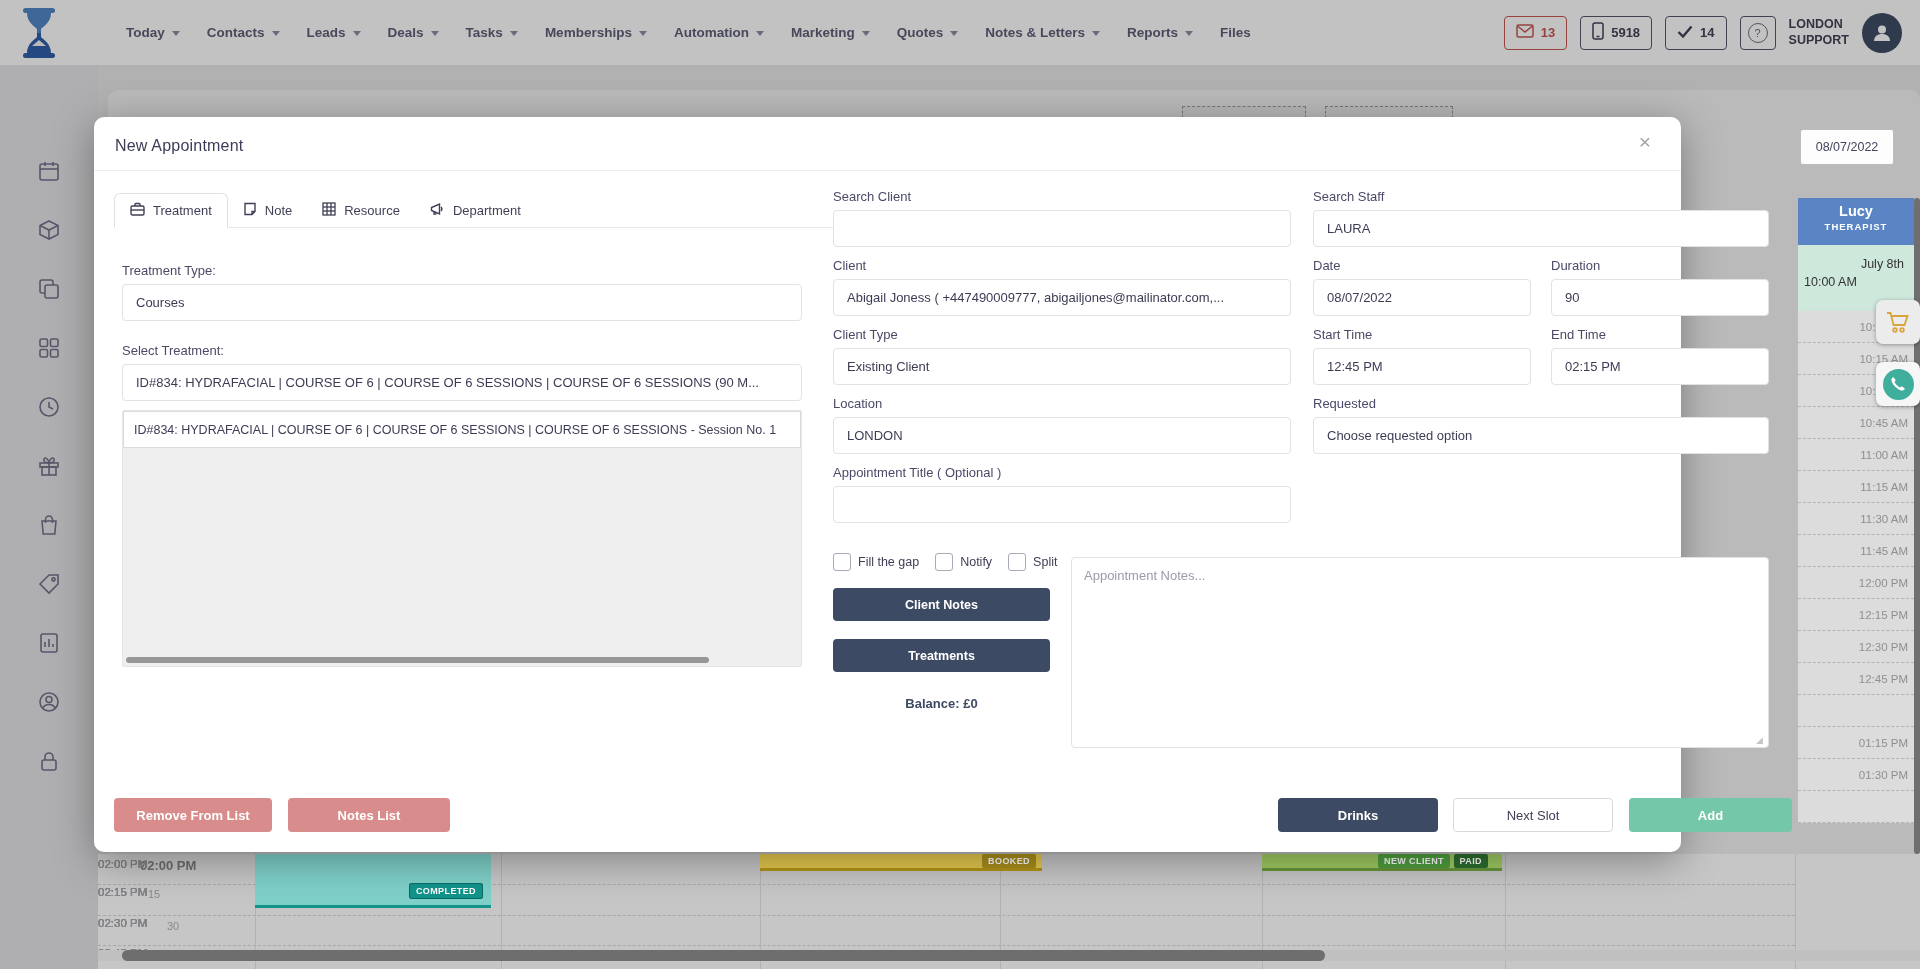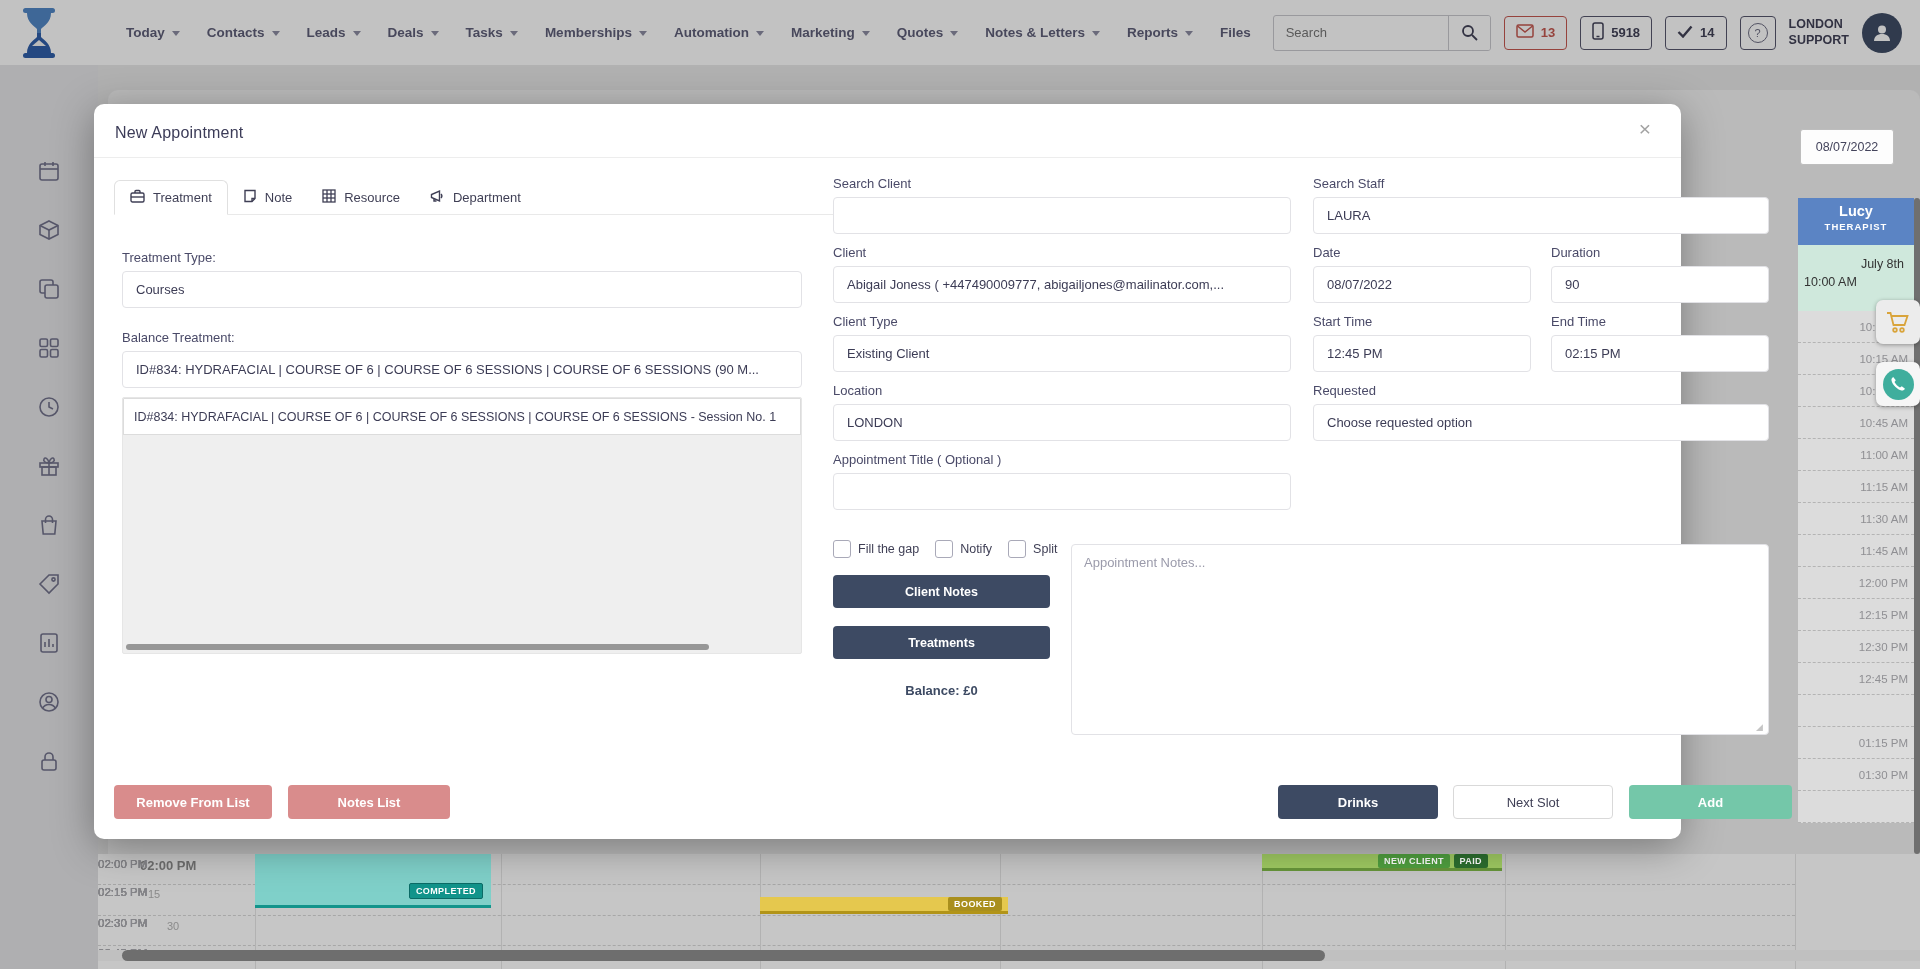--- a/index.html
+++ b/index.html
@@ -50,31 +50,31 @@
   .hline{position:absolute;left:0;width:1697px;border-top:1px dashed #a7a7a7;}
   .vline{position:absolute;top:0;height:115px;width:1px;background:#b2b2b2;}
   .bigtime{position:absolute;left:42px;top:4px;font-size:13px;font-weight:700;color:#6d6d6d;}
   .mini{position:absolute;font-size:11px;color:#8a8a8a;margin-left:32px;}
   .bcol span{position:absolute;font-size:11.5px;color:#858589;white-space:nowrap;}
   .bcol span:nth-of-type(1){top:4px;} .bcol span:nth-of-type(2){top:32px;}
   .bcol span:nth-of-type(3){top:63px;} .bcol span:nth-of-type(4){top:93px;}
   .bcol.off span:nth-of-type(1){top:32px;} .bcol.off span:nth-of-type(2){top:63px;} .bcol.off span:nth-of-type(3){top:93px;}
   .blk{position:absolute;top:0;box-sizing:border-box;cursor:pointer;}
   .blk.teal{left:157px;width:236px;height:54px;background:#7fd0c9;border-bottom:3px solid #12948b;}
-  .blk.yell{left:662px;width:248px;height:17px;background:#e5c84e;border-bottom:3px solid #b29418;margin-top:43px;}
+  .blk.yell{left:662px;width:282px;height:17px;background:#e5c84e;border-bottom:3px solid #b29418;}
   .blk.green{left:1164px;width:240px;height:17px;background:#9fca62;border-bottom:3px solid #67953a;}
   .badge{position:absolute;font-size:9px;font-weight:700;color:#fff;padding:2px 6px;border-radius:2px;letter-spacing:.4px;white-space:nowrap;}
   .bg-completed{right:8px;bottom:6px;background:#12948b;border:1px solid #0b6b66;}
   .bg-booked{right:6px;top:0px;background:#a98f1d;}
   .bg-newclient{right:52px;top:0px;background:#4f9f3f;text-align:right;}
   .bg-paid{right:14px;top:0px;background:#2c6e2f;}
   .htrack{position:absolute;left:0;right:0;top:96px;height:11px;background:#c0c0c0;}
   .hthumb{position:absolute;left:24px;top:96px;width:1203px;height:11px;background:#6e6e6e;border-radius:6px;cursor:pointer;}
   
-  .modal{position:absolute;left:94px;top:104px;width:1587px;height:735px;background:#fff;border-radius:10px;box-shadow:0 8px 40px rgba(0,0,0,.35);z-index:100;}
+  .modal{position:absolute;left:94px;top:117px;width:1587px;height:735px;background:#fff;border-radius:10px;box-shadow:0 8px 40px rgba(0,0,0,.35);z-index:100;}
   .mtitle{position:absolute;left:21px;top:20px;font-size:16px;color:#3c3c58;letter-spacing:.2px;}
   .mclose{position:absolute;right:24px;top:12px;font-size:21px;color:#a2a2a2;cursor:pointer;background:none;border:none;font-family:inherit;}
   .mdiv{position:absolute;left:0;top:53px;right:0;height:1px;background:#ededed;}
   .tabs{position:absolute;left:20px;top:76px;width:870px;display:flex;align-items:flex-end;border-bottom:1px solid #e9e9e9;}
   .tab{display:flex;align-items:center;gap:8px;padding:8px 15px;font-size:13px;color:#3f3f55;cursor:pointer;white-space:nowrap;}
   .tab.active{border:1px solid #e0e0e0;border-bottom:1px solid #fff;border-radius:6px 6px 0 0;margin-bottom:-1px;background:#fff;}
   .flabel{font-size:13px;color:#4a4a68;margin-bottom:6px;}
   .fbox{height:37px;background:#fff;border:1px solid #e2e2e6;border-radius:4px;display:flex;align-items:center;padding:0 13px;font-size:13px;color:#3c3c55;white-space:nowrap;overflow:hidden;box-sizing:border-box;cursor:pointer;}
   .finput{height:37px;width:100%;background:#fff;border:1px solid #e2e2e6;border-radius:4px;padding:0 13px;font-size:13px;color:#3c3c55;box-sizing:border-box;font-family:inherit;outline:none;}
   .m-left{position:absolute;left:28px;top:146px;width:680px;}
@@ -173,29 +173,20 @@
         <a class="mi">
           <span>Reports</span>
           <span class="caret"></span>
         </a>
 
         <a class="mi">
           <span>Files</span>
         </a>
       </nav>
     <div class="nav-right">
-      <div class="search">
-        <input placeholder="Search" style="">
-        <button class="sbtn">
-          <svg width="17" height="17" viewBox="0 0 17 17" fill="none" stroke="#3f3f55" stroke-width="1.8">
-              <circle cx="7" cy="7" r="5"></circle>
-              <line x1="11" y1="11" x2="16" y2="16"></line>
-            </svg>
-        </button>
-      </div>
       <div class="pill red">
         <span><svg width="18" height="14" viewBox="0 0 18 14" fill="none" stroke="#c4564e" stroke-width="1.5">
               <rect x="1" y="1" width="16" height="12" rx="1.5"></rect>
               <path d="M1.5 2 L9 8 L16.5 2"></path>
             </svg></span>
         <span>13</span>
       </div>
       <div class="pill">
         <span><svg width="12" height="18" viewBox="0 0 12 18" fill="none" stroke="#3f3f55" stroke-width="1.5">
               <rect x="1" y="1" width="10" height="16" rx="2"></rect>
@@ -483,21 +474,21 @@
               <path d="M4 9 v3 h2.5"></path>
             </svg></span>
         <span>Department</span>
       </div>
     </div>
 
     <div class="m-left">
       <div class="flabel">Treatment Type:</div>
       <div class="fbox">Courses</div>
       <div class="gap"></div>
-      <div class="flabel">Balance Treatment:</div>
+      <div class="flabel">Select Treatment:</div>
       <div class="fbox">ID#834: HYDRAFACIAL | COURSE OF 6 | COURSE OF 6 SESSIONS | COURSE OF 6 SESSIONS (90 M...</div>
       <div class="tlist">
         <div class="titem">ID#834: HYDRAFACIAL | COURSE OF 6 | COURSE OF 6 SESSIONS | COURSE OF 6 SESSIONS - Session No. 1</div>
         <div class="lscroll"></div>
       </div>
     </div>
 
     <div class="m-mid">
       <div class="grp">
         <div class="flabel">Search Client</div>

